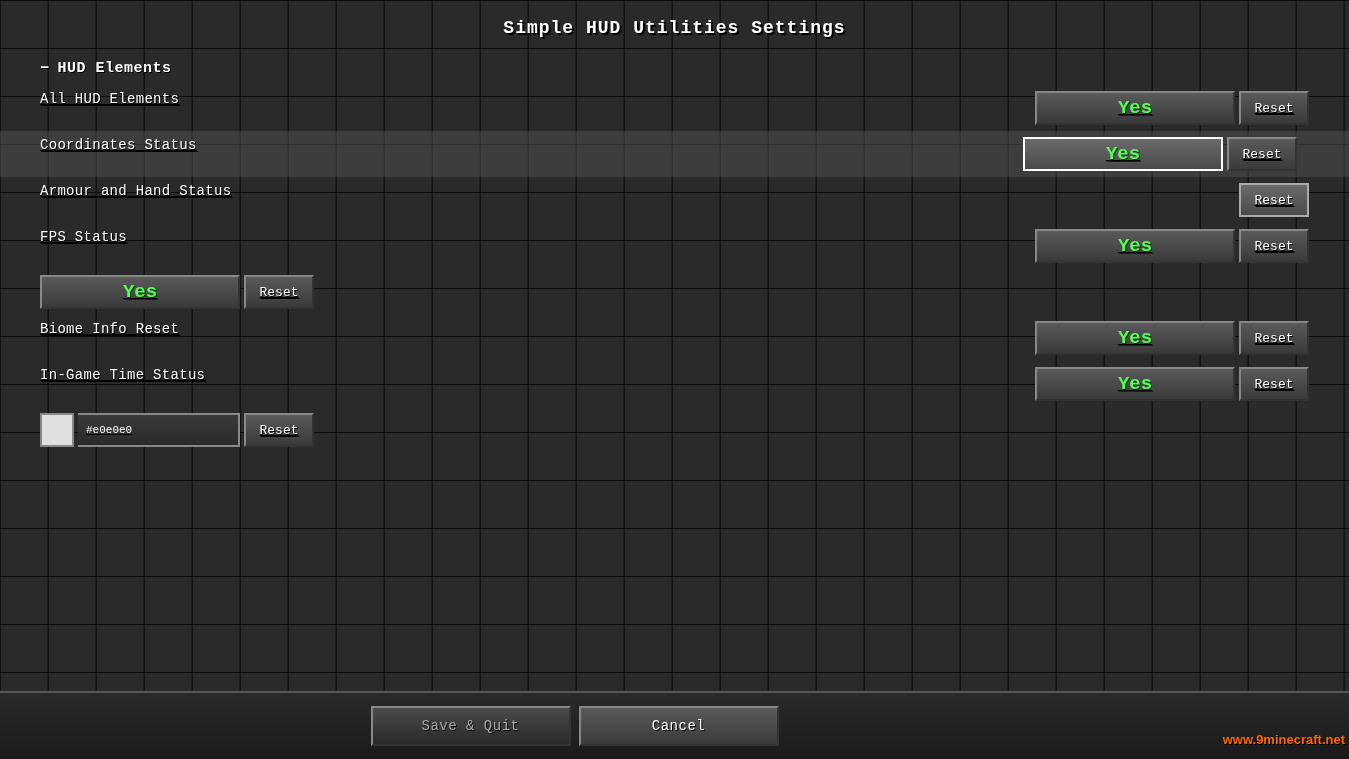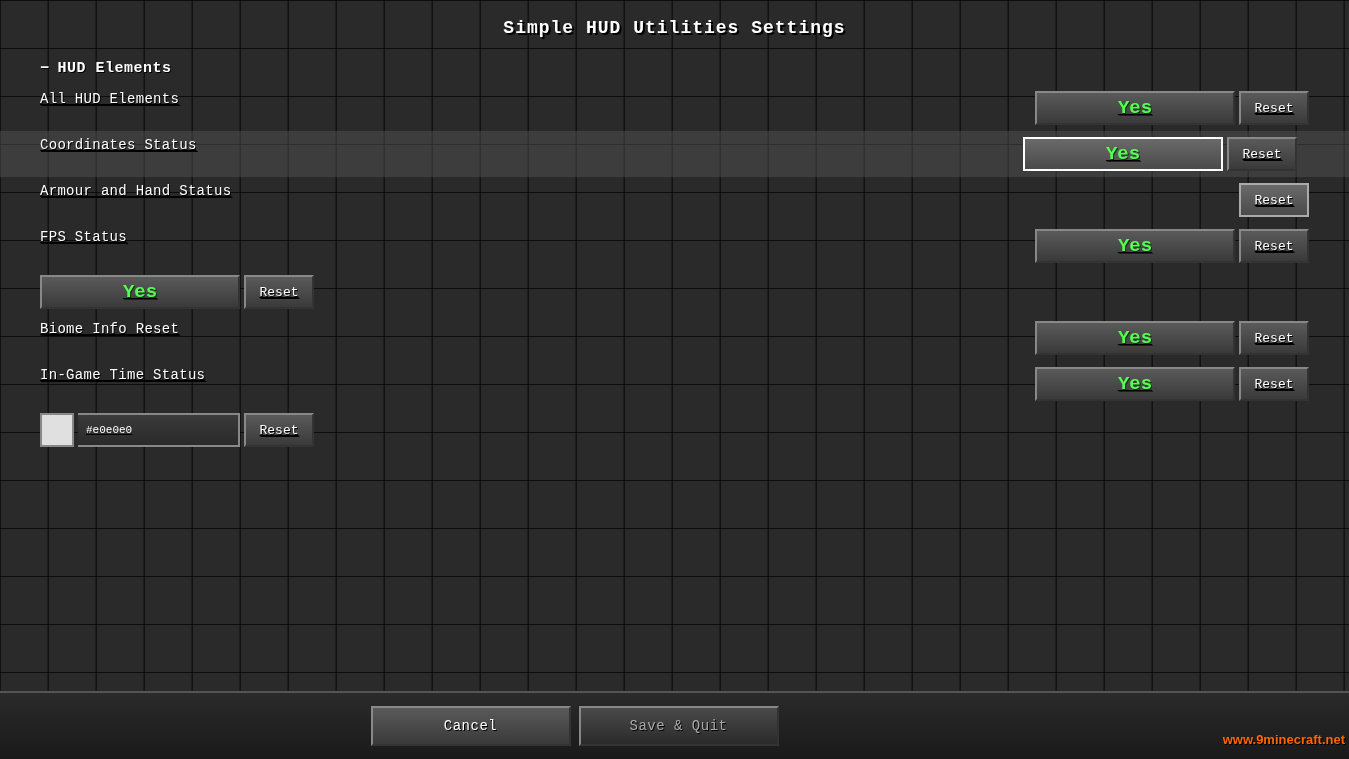--- a/index.html
+++ b/index.html
@@ -315,20 +315,20 @@
         <div class="color-swatch" id="color-swatch" style="background-color: rgb(224, 224, 224);"></div>
         <input type="text" class="color-input" id="color-input" value="#e0e0e0" style="">
         <button class="reset-btn">Reset</button>
       </div>
     </div>
 
   </div>
 
   <div class="bottom-bar">
     <div class="bottom-buttons">
+      <button class="bottom-btn save-quit">Save &amp; Quit</button>
       <button class="bottom-btn">Cancel</button>
-      <button class="bottom-btn save-quit">Save &amp; Quit</button>
     </div>
     <div class="watermark">
       <span>www.</span><span style="color:#ff6600;">9minecraft</span><span>.net</span>
     </div>
   </div>
 </div>
 
 </body></html>

